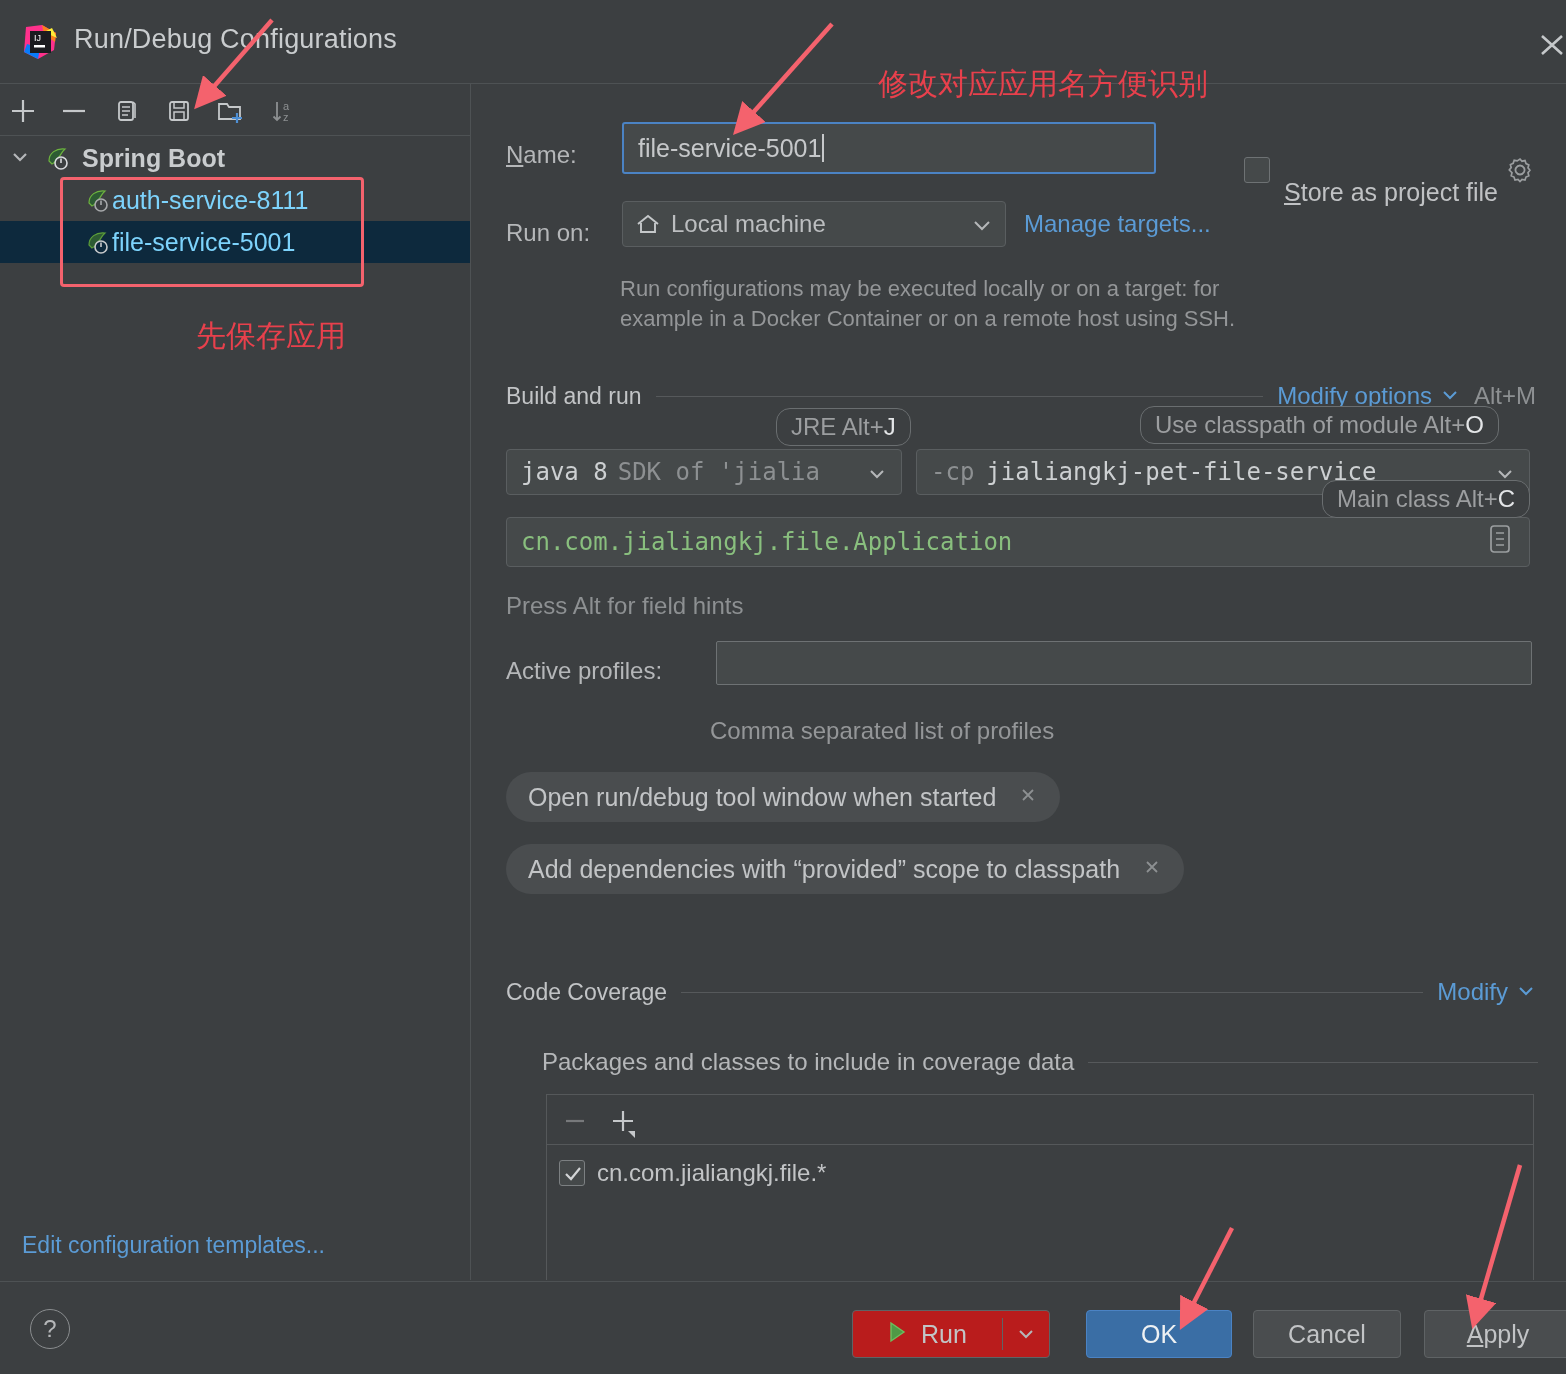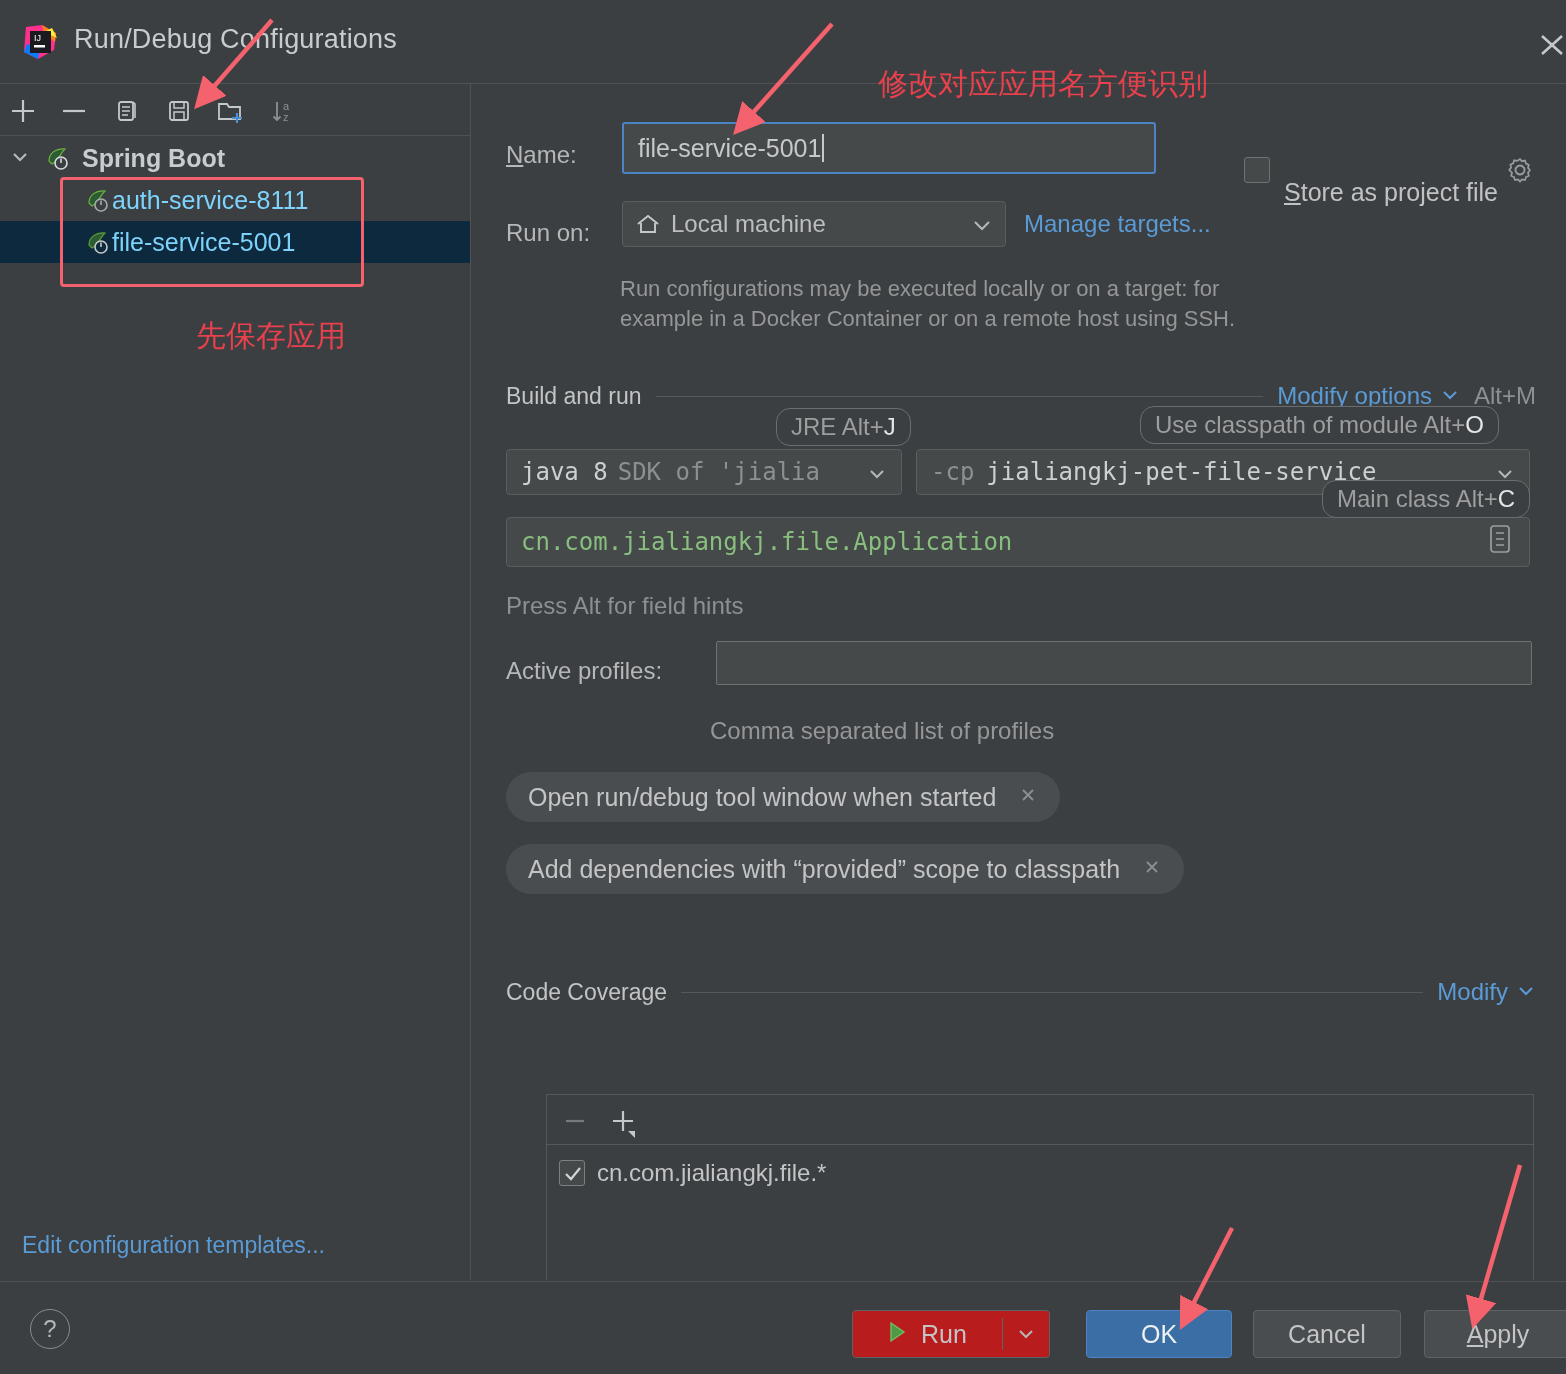--- a/index.html
+++ b/index.html
@@ -451,20 +451,24 @@
       <span class="t">Code Coverage</span>
       <span class="rule"></span>
       <span class="act">Modify</span>
       <span style="margin-left:8px">
         <svg width="20" height="12" viewBox="0 0 20 12">
             <path d="M4 3 L10 9 L16 3" stroke="#5b9bd5" stroke-width="2" fill="none"></path>
           </svg>
       </span>
     </div>
 
+    <div class="sub-hdr" style="top:964px">
+      <span class="t">Packages and classes to include in coverage data</span>
+      <span class="rule"></span>
+    </div>
 
     <div class="cov-box" style="left:74px; top:1010px; width:988px; height:196px">
       <div class="cov-toolbar" style="width:986px">
         <span style="position:absolute;left:14px;top:12px">
           <svg width="28" height="28" viewBox="0 0 28 28">
               <path d="M5 14 H23" stroke="#77797b" stroke-width="2.2"></path>
             </svg>
         </span>
         <span style="position:absolute;left:62px;top:12px">
           <svg width="32" height="32" viewBox="0 0 32 32">

